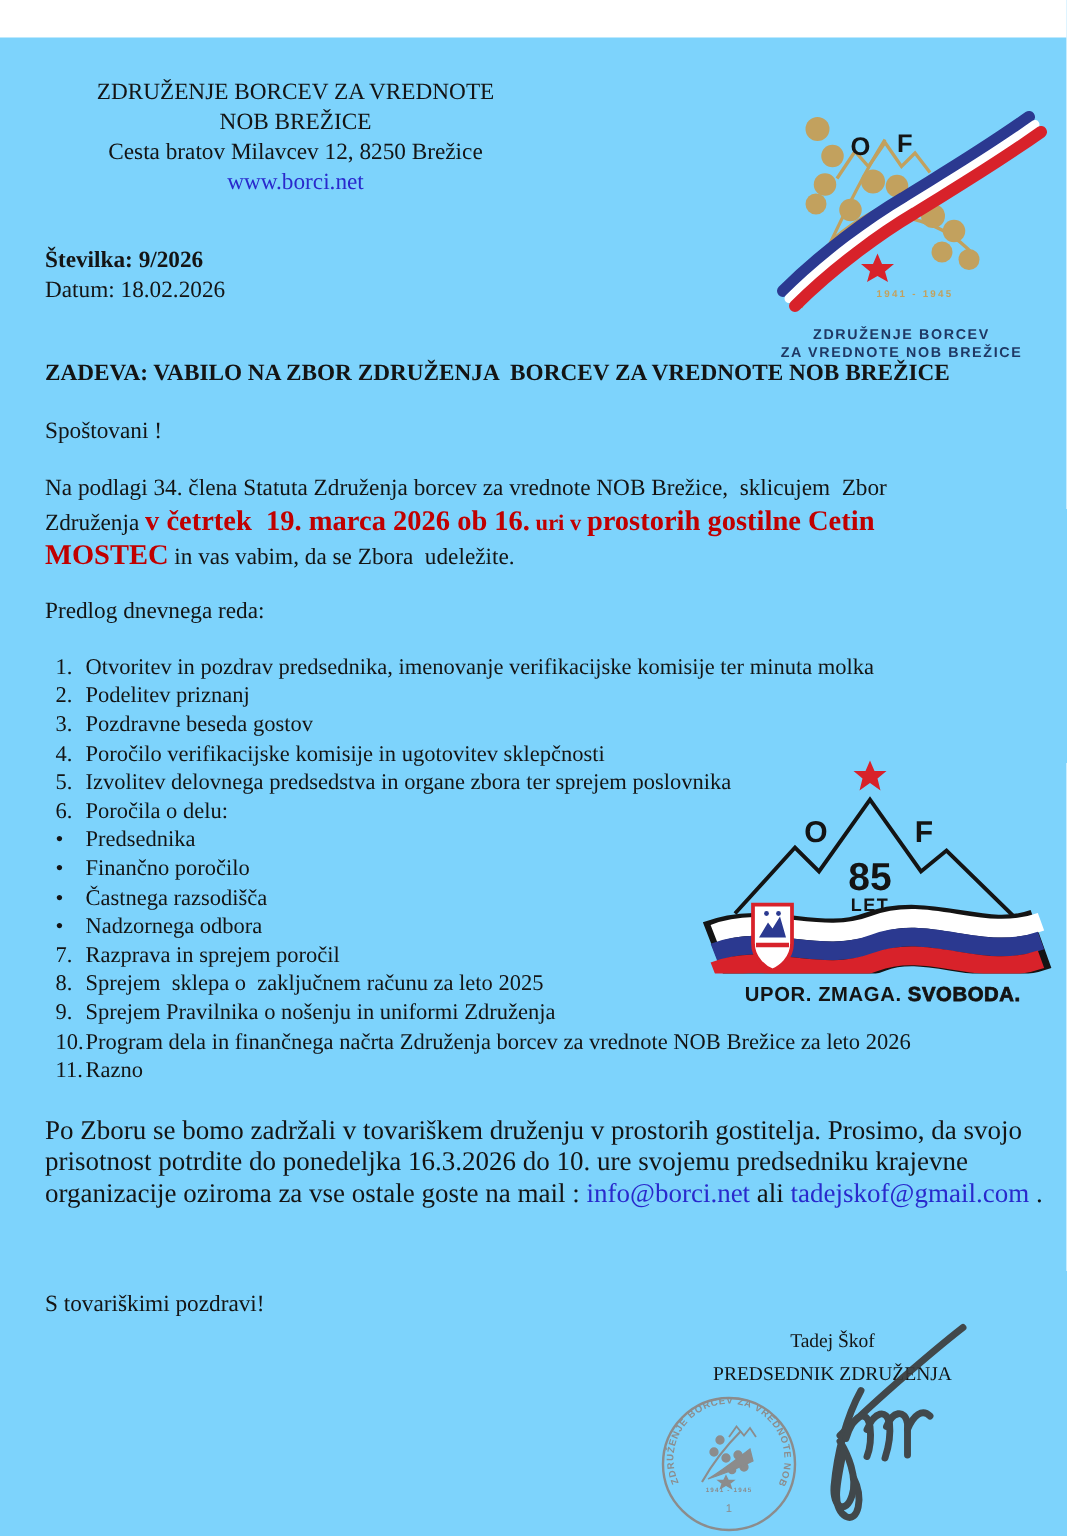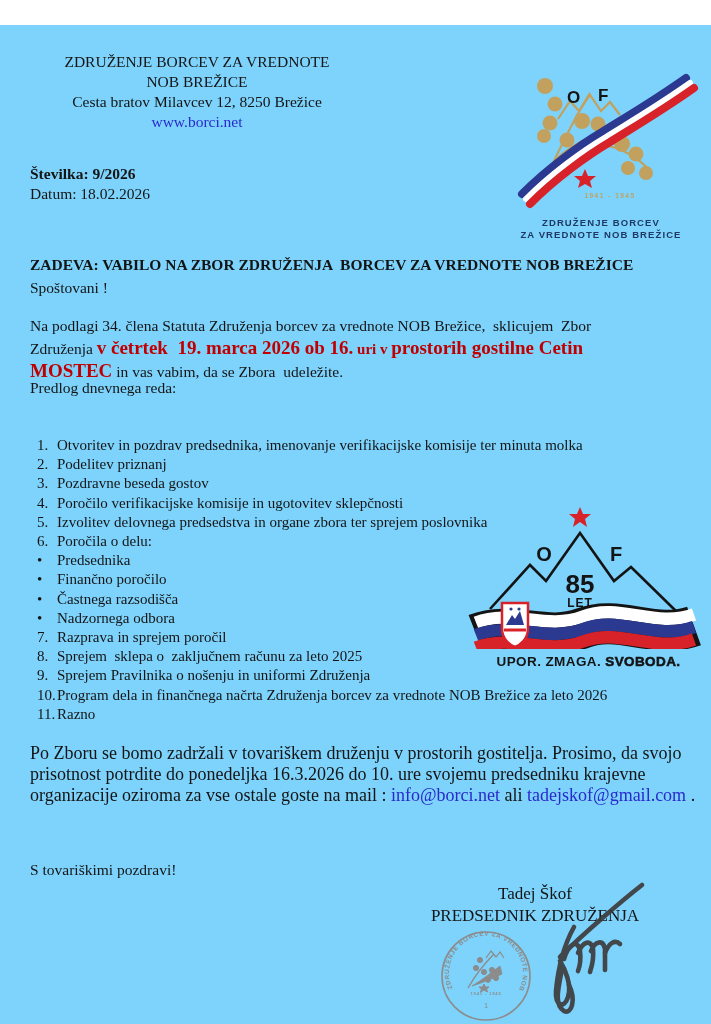--- a/index.html
+++ b/index.html
@@ -7,37 +7,37 @@
         font-family:"Liberation Serif","DejaVu Serif",serif;color:#141414;overflow:hidden;margin-top:25px;}
   .abs{position:absolute;}
   .b{font-weight:bold;}
   .link{color:#2929CC;cursor:pointer;}
 
   .org-block{left:28px;top:27px;width:338px;font-size:15.5px;line-height:20px;text-align:center;}
   .logo-top{left:498px;top:30px;width:206px;}
   .logo-cap{margin-top:2px;text-align:center;font-family:"Liberation Sans","DejaVu Sans",sans-serif;
             font-weight:bold;color:#1F3864;font-size:9.5px;line-height:12px;letter-spacing:1.1px;}
   .ref-block{left:30px;top:139px;font-size:15.5px;line-height:20px;}
-  .subject{left:30px;top:231px;width:668px;font-size:15.5px;white-space:pre-wrap;}
+  .subject{left:30px;top:215px;width:668px;font-size:15.5px;white-space:pre-wrap;}
   .salutation{left:30px;top:254px;font-size:15.5px;}
   .invite{left:30px;top:290px;width:672px;font-size:15.5px;line-height:22px;white-space:pre-wrap;margin:0;}
   .red-lg{color:#C00000;font-weight:bold;font-size:19px;}
   .red-sm{color:#C00000;font-weight:bold;font-size:15px;}
-  .agenda-title{left:30px;top:354px;font-size:15.5px;}
+  .agenda-title{left:30px;top:374px;font-size:15.5px;}
   .agenda{left:30px;top:411px;width:678px;font-size:15px;}
   .agenda .row{display:flex;line-height:19.2px;}
   .agenda .num{flex:none;width:20px;margin-left:7px;}
   .agenda .txt{flex:1;white-space:pre-wrap;}
   .logo-85{left:466px;top:476px;width:245px;}
   .cap-85{margin-top:1px;text-align:center;font-family:"Liberation Sans","DejaVu Sans",sans-serif;
           font-weight:bold;font-size:13.5px;letter-spacing:.4px;color:#141414;white-space:pre;}
   .svoboda{-webkit-text-stroke:.55px #141414;}
   .closing{left:30px;top:718px;width:670px;font-size:18px;line-height:21px;white-space:pre-wrap;margin:0;}
   .signoff{left:30px;top:836px;font-size:15.5px;}
-  .sig-block{left:420px;top:858px;width:230px;text-align:center;font-size:17px;line-height:22px;}
+  .sig-block{left:440px;top:858px;width:230px;text-align:center;font-size:13px;line-height:22px;}
   .stamp{left:438px;top:903px;}
   .signature-scribble{left:536px;top:848px;}
   svg text{font-family:"Liberation Sans","DejaVu Sans",sans-serif;}
 </style>
 </head>
 <body>
 
 <div class="page">
 
   <div class="abs org-block">

